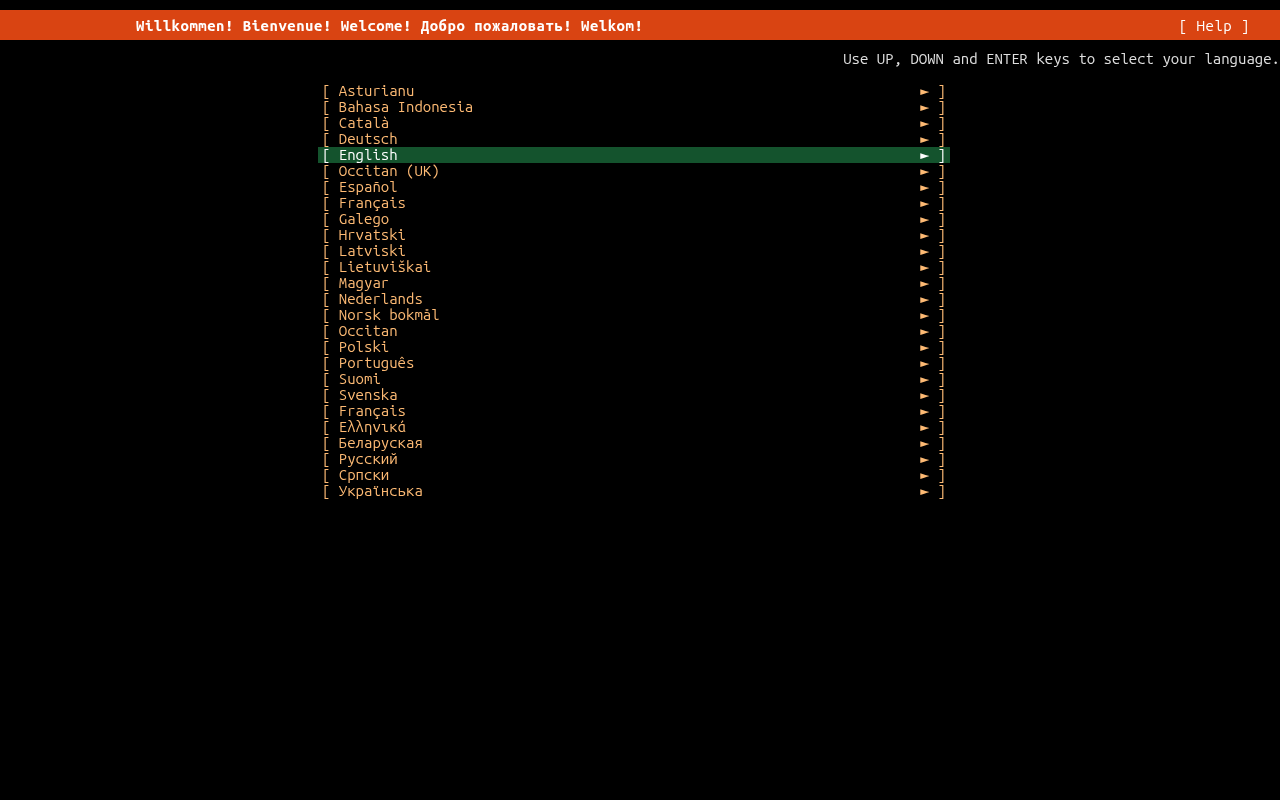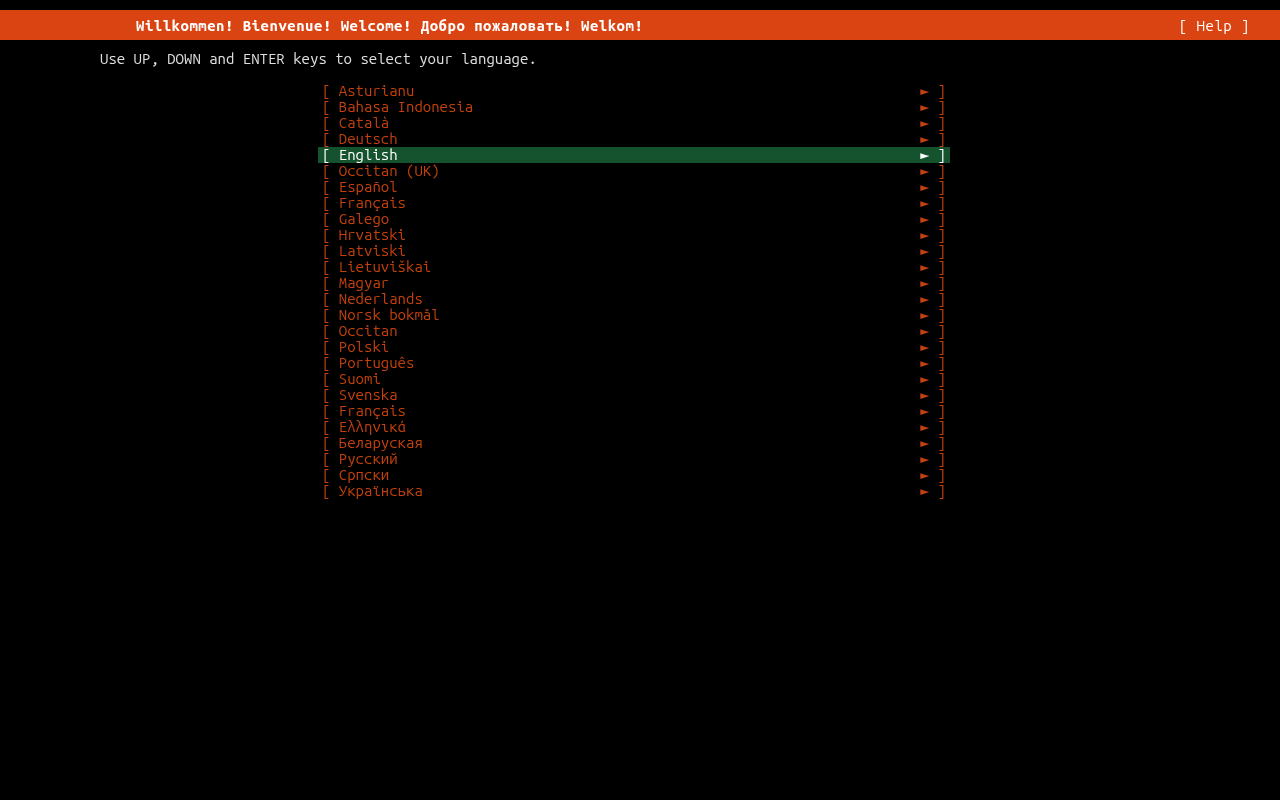--- a/index.html
+++ b/index.html
@@ -38,33 +38,34 @@
       font-weight: bold;
     }
     .header-help {
       margin-right: 10px;
     }
     .instruction {
       margin-top: 10px;
       margin-left: 100px;
       color: #e0e0e0;
       font-size: 15px;
+      text-align: right;
     }
     .language-list {
       margin-top: 16px;
       margin-left: 318px;
       width: 632px;
     }
     .language-item {
       display: flex;
       justify-content: space-between;
       align-items: center;
       height: 16px;
       padding: 0 4px;
-      color: #c2410c;
+      color: #fdba74;
       font-size: 15px;
       line-height: 16px;
       white-space: pre;
     }
     .language-item.selected {
       background: #14532d;
       color: #ffffff;
     }
     .lang-left {
       white-space: pre;

